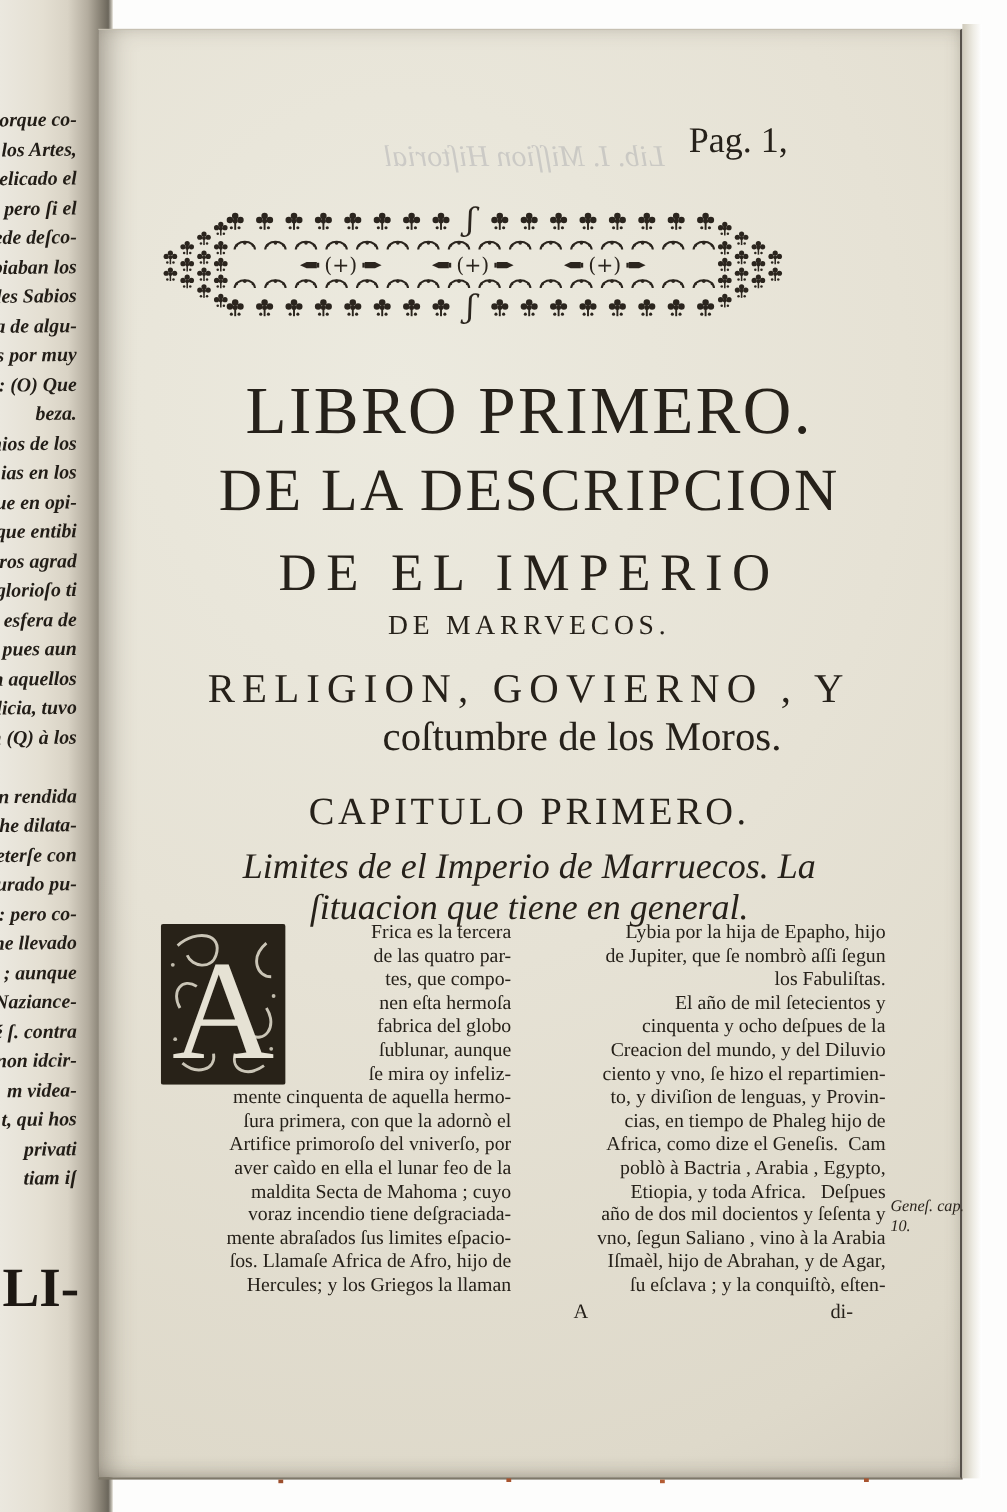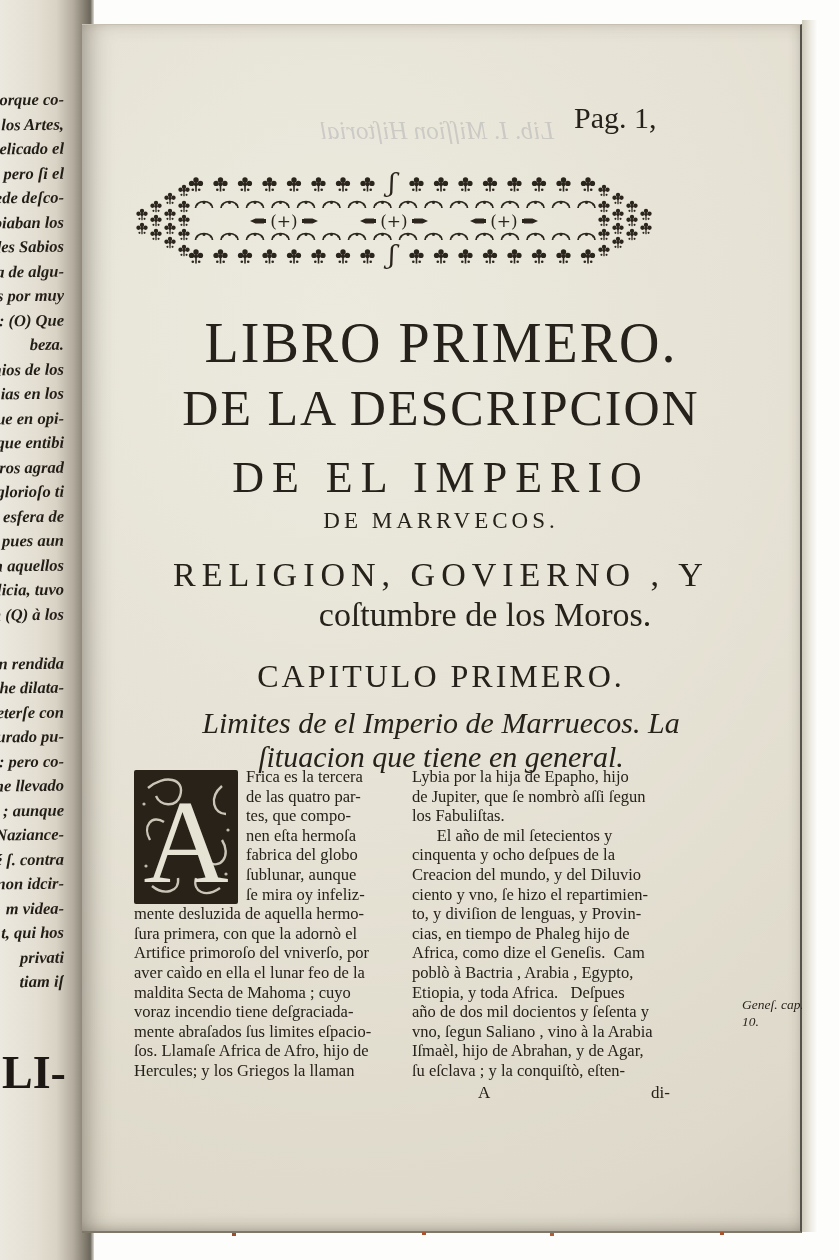--- a/index.html
+++ b/index.html
@@ -45,31 +45,31 @@
   .t1{top:286px;font-size:56px;letter-spacing:2px;}
   .t2{top:354px;font-size:50px;letter-spacing:2px;}
   .t3{top:427px;font-size:44px;letter-spacing:8px;}
   .t4{top:483px;font-size:23px;letter-spacing:4px;}
   .s1{top:531px;font-size:34px;letter-spacing:6px;}
   .s2{top:571px;font-size:34px;margin-left:44px;}
   .ch{top:633px;font-size:32px;letter-spacing:3px;}
   .i1{top:681px;font-size:30px;font-style:italic;}
   .i2{top:715px;font-size:30px;font-style:italic;}
 
-  .col{font-size:16.5px;line-height:19.6px;}
+  .col{font-size:16.5px;line-height:19.6px;text-align:right;}
   .col .ln{height:19.6px;white-space:pre;overflow:visible;}
   .col-left{left:52px;top:742px;width:292px;}
   .col-right{left:330px;top:742px;width:326px;}
   .wrapped{margin-left:112px;}
   .initial{left:52px;top:745px;width:104px;height:134px;}
 
   .mnote{left:660px;top:972px;width:72px;font-size:13.5px;font-style:italic;
     line-height:16.5px;color:#2a241d;}
   .sig{left:396px;top:1058px;font-size:17px;}
-  .catch{left:569px;top:1058px;font-size:17px;}
+  .catch{left:610px;top:1058px;font-size:17px;}
 </style>
 </head>
 <body>
 
 <div class="stage">
 
   <div class="facing-strip">
     <div class="fragments">
         <div class="ln">o; porque co-</div>
         <div class="ln">do los Artes,</div>
@@ -284,21 +284,21 @@
       <div class="wrapped">
           <div class="ln">Frica es la tercera</div>
           <div class="ln">de las quatro par-</div>
           <div class="ln">tes, que compo-</div>
           <div class="ln">nen eſta hermoſa</div>
           <div class="ln">fabrica del globo</div>
           <div class="ln">ſublunar, aunque</div>
           <div class="ln">ſe mira oy infeliz-</div>
         </div>
       <div>
-          <div class="ln">mente desluzida de aquella hermo-</div>
+          <div class="ln">mente cinquenta de aquella hermo-</div>
           <div class="ln">ſura primera, con que la adornò el</div>
           <div class="ln">Artifice primoroſo del vniverſo, por</div>
           <div class="ln">aver caìdo en ella el lunar feo de la</div>
           <div class="ln">maldita Secta de Mahoma ; cuyo</div>
           <div class="ln">voraz incendio tiene deſgraciada-</div>
           <div class="ln">mente abraſados ſus limites eſpacio-</div>
           <div class="ln">ſos. Llamaſe Africa de Afro, hijo de</div>
           <div class="ln">Hercules; y los Griegos la llaman</div>
         </div>
     </div>

